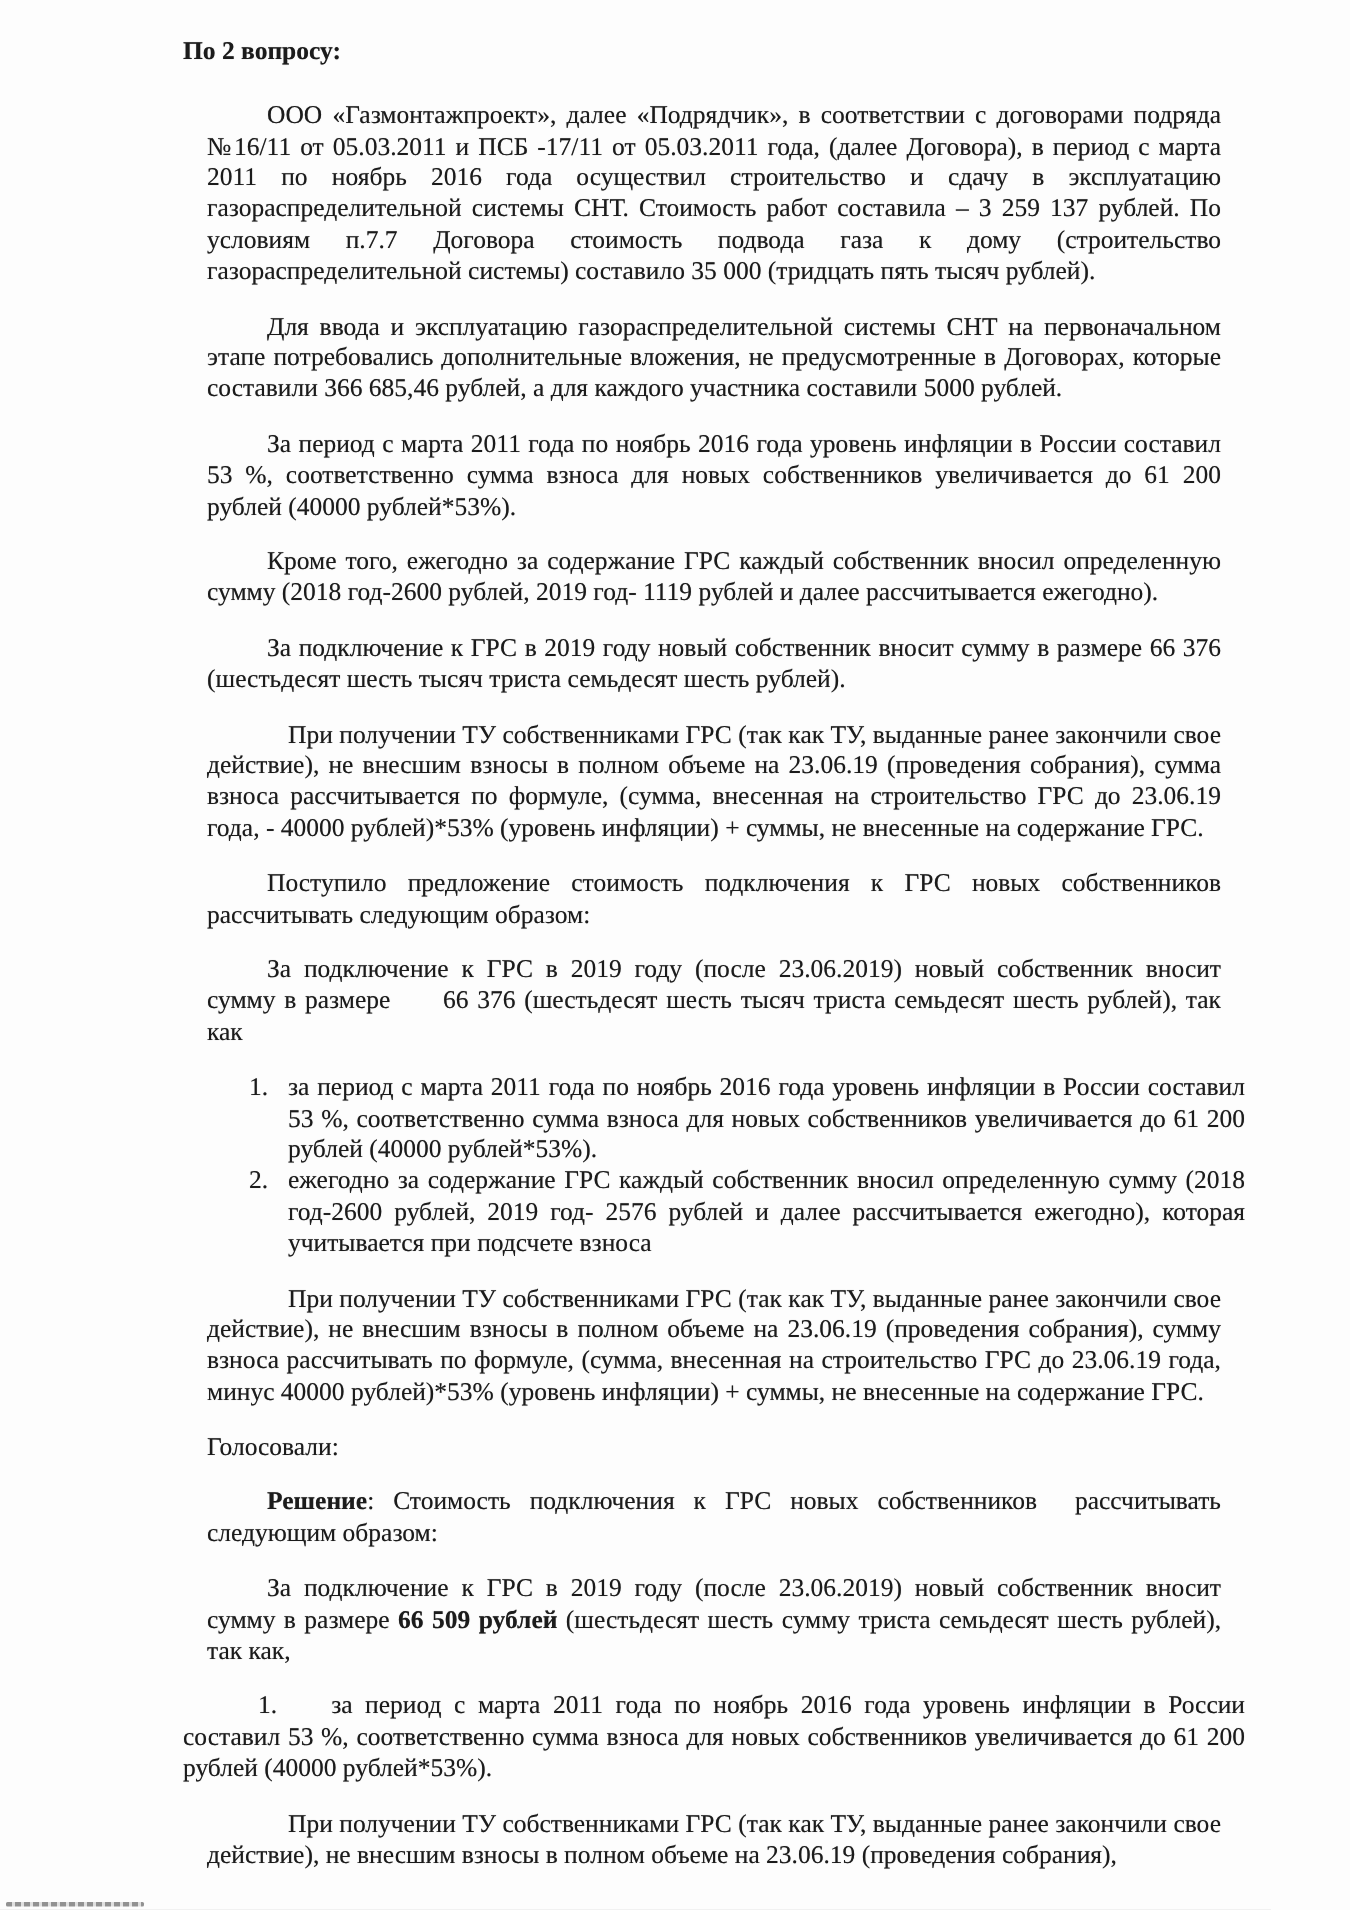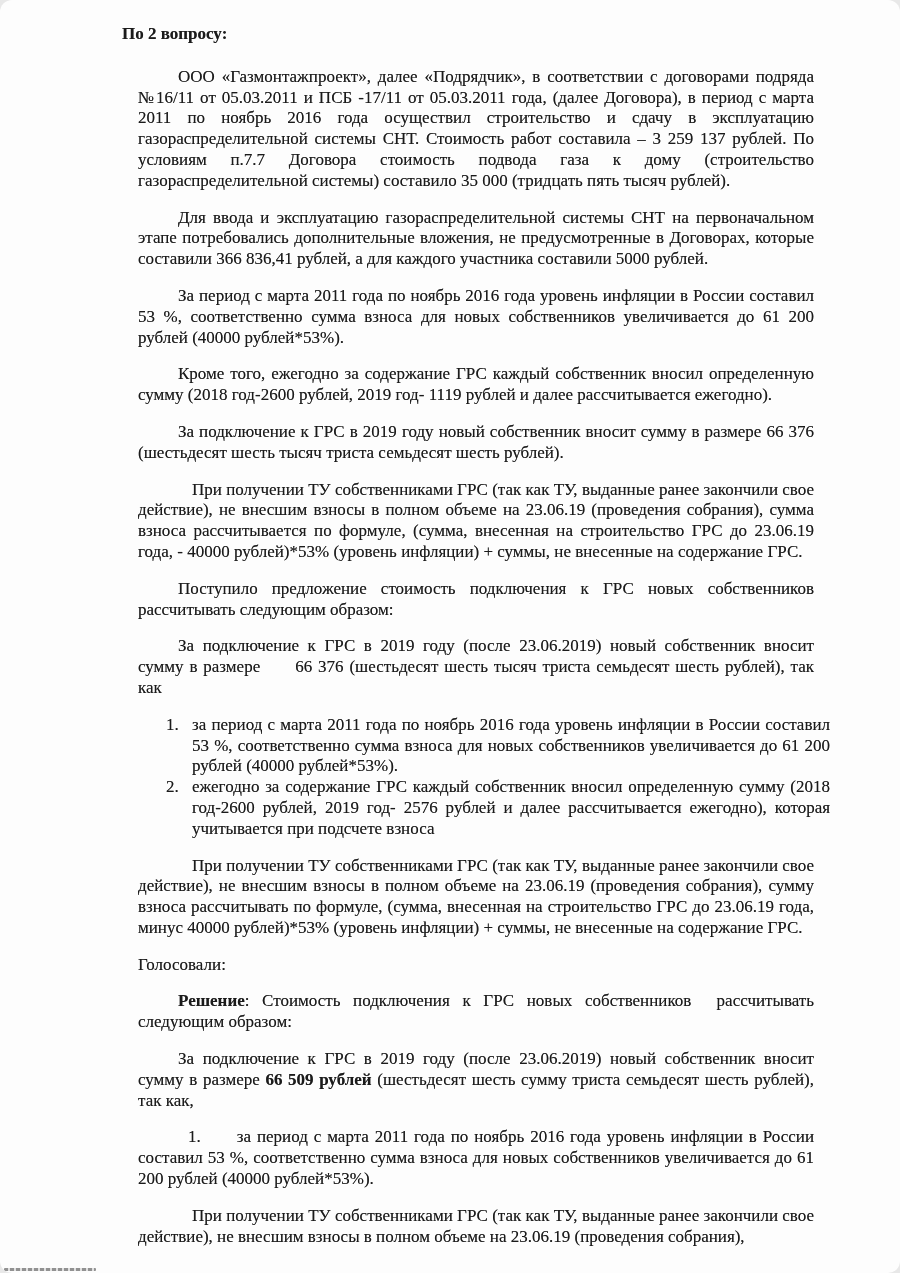--- a/index.html
+++ b/index.html
@@ -13,21 +13,20 @@
     height: 1273px;
     background: #fdfdfd;
     overflow: hidden;
     font-family: "Liberation Serif", "DejaVu Serif", serif;
     font-size: 17px;
     line-height: 20.8px;
     color: #1b1b1b;
     box-sizing: border-box;
     padding: 24px 70px 0 122px;
     text-shadow: 0 0 0.45px rgba(20,20,20,0.55);
-    border-radius: 12px;
   }
   .heading {
     font-size: 17px;
     font-weight: bold;
     margin: 0 0 22px 0;
   }
   p.para {
     margin: 16px;
     text-align: justify;
   }
@@ -41,21 +40,21 @@
     position: relative;
     padding-left: 70px;
     text-align: justify;
   }
   .hang-item .marker {
     position: absolute;
     left: 44px;
     top: 0;
   }
   
-  .num-para { text-indent: 50px; text-align: justify; margin: 16px; }
+  .num-para { text-indent: 50px; text-align: justify; margin: 0; }
   .tab-gap { display: inline-block; width: 36px; }
   .gap-before { margin-top: 46px; }
   .vote-line { word-spacing: 4.5px; }
   
   .scan-artifact {
     position: absolute;
     left: 4px;
     top: 1268px;
     width: 92px;
     height: 3px;
@@ -67,21 +66,21 @@
 </style>
 </head>
 <body>
 
 <div class="page">
 
   <h1 class="heading">По 2 вопросу:</h1>
 
   <p class="para indent">ООО «Газмонтажпроект», далее «Подрядчик», в соответствии с договорами подряда №16/11 от 05.03.2011 и ПСБ -17/11 от 05.03.2011 года, (далее Договора), в период с марта 2011 по ноябрь 2016 года осуществил строительство и сдачу в эксплуатацию газораспределительной системы СНТ. Стоимость работ составила – 3 259 137 рублей. По условиям п.7.7 Договора стоимость подвода газа к дому (строительство газораспределительной системы) составило 35 000 (тридцать пять тысяч рублей).</p>
 
-  <p class="para indent">Для ввода и эксплуатацию газораспределительной системы СНТ на первоначальном этапе потребовались дополнительные вложения, не предусмотренные в Договорах, которые составили 366 836,41 рублей, а для каждого участника составили 5000 рублей.</p>
+  <p class="para indent">Для ввода и эксплуатацию газораспределительной системы СНТ на первоначальном этапе потребовались дополнительные вложения, не предусмотренные в Договорах, которые составили 366 685,46 рублей, а для каждого участника составили 5000 рублей.</p>
 
   <p class="para indent">За период с марта 2011 года по ноябрь 2016 года уровень инфляции в России составил 53 %, соответственно сумма взноса для новых собственников увеличивается до 61 200 рублей (40000 рублей*53%).</p>
 
   <p class="para indent">Кроме того, ежегодно за содержание ГРС каждый собственник вносил определенную сумму (2018 год-2600 рублей, 2019 год- 1119 рублей и далее рассчитывается ежегодно).</p>
 
   <p class="para indent">За подключение к ГРС в 2019 году новый собственник вносит сумму в размере 66 376 (шестьдесят шесть тысяч триста семьдесят шесть рублей).</p>
 
   <p class="para indent-lg">При получении ТУ собственниками ГРС (так как ТУ, выданные ранее закончили свое действие), не внесшим взносы в полном объеме на 23.06.19 (проведения собрания), сумма взноса рассчитывается по формуле, (сумма, внесенная на строительство ГРС до 23.06.19 года, - 40000 рублей)*53% (уровень инфляции) + суммы, не внесенные на содержание ГРС.</p>
 
   <p class="para indent">Поступило предложение стоимость подключения к ГРС новых собственников рассчитывать следующим образом:</p>

